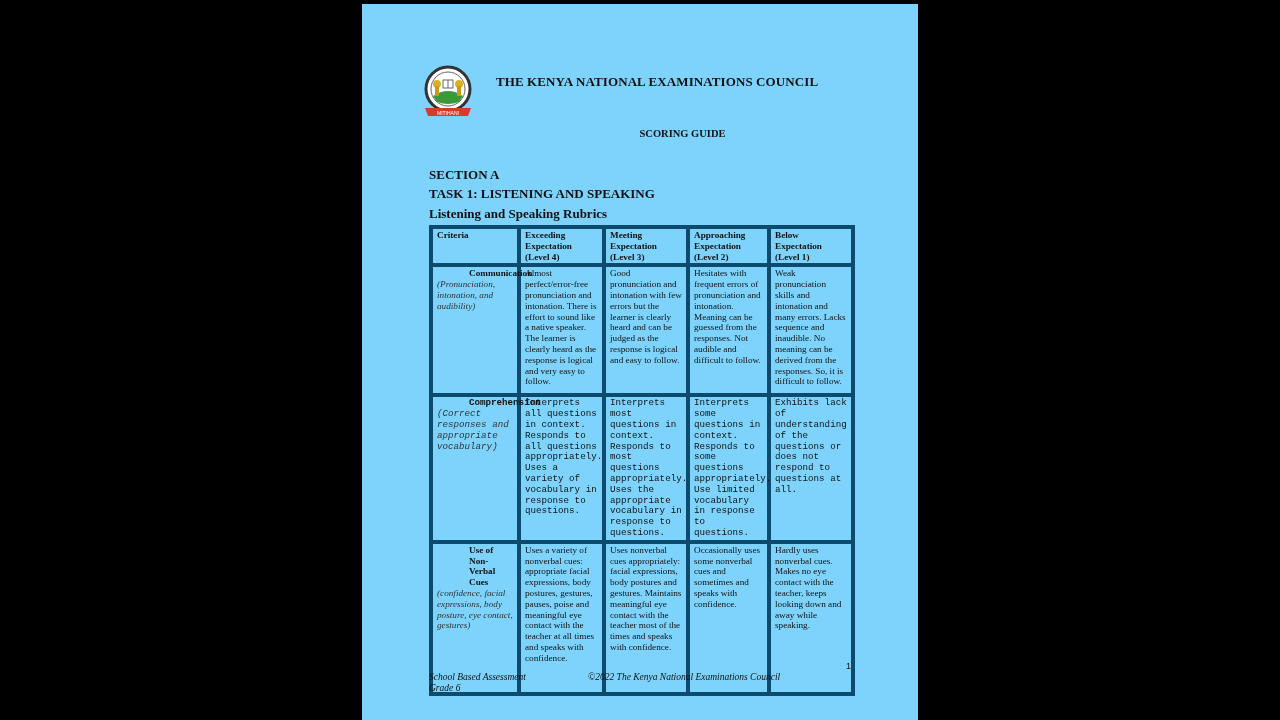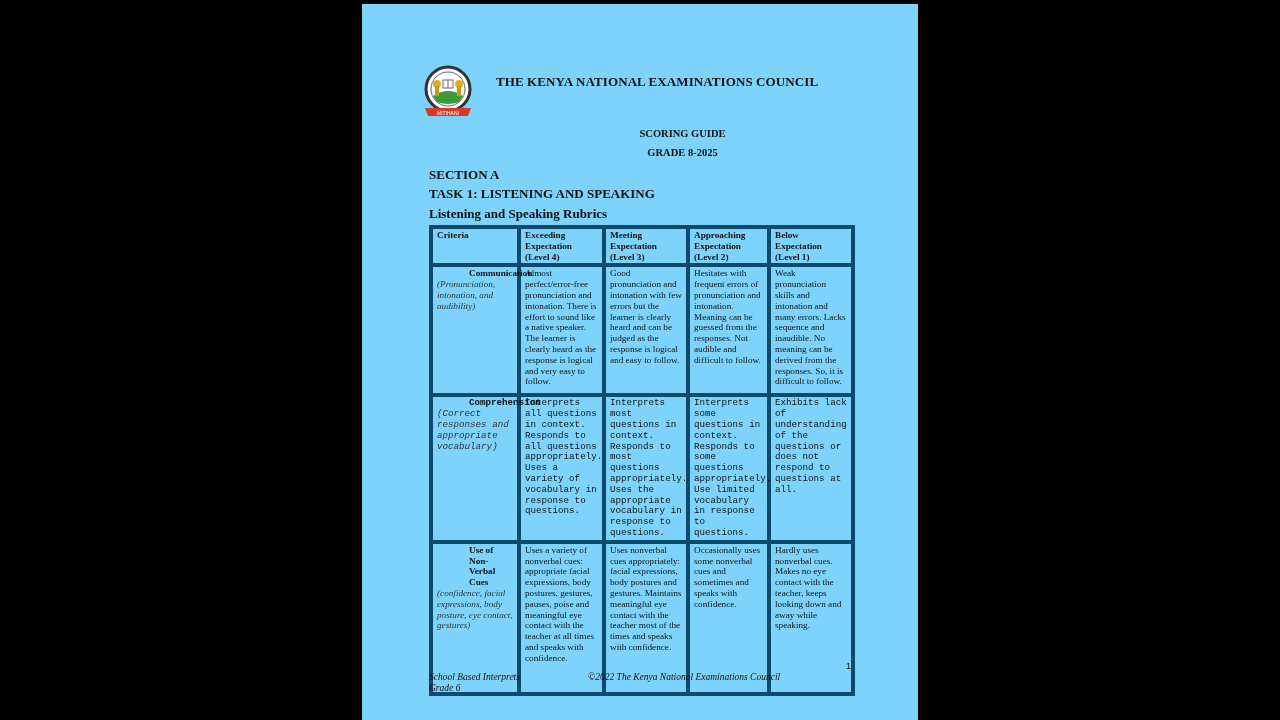--- a/index.html
+++ b/index.html
@@ -33,21 +33,20 @@
       <circle cx="40" cy="20" r="4" fill="#d8b020"></circle>
       <rect x="16" y="22" width="4" height="10" fill="#c99a18"></rect>
       <rect x="38" y="22" width="4" height="10" fill="#c99a18"></rect>
       <path d="M6 44 L52 44 L49 52 L9 52 Z" fill="#d83a2a"></path>
       <text x="29" y="50.5" font-size="5" fill="#fff" text-anchor="middle" font-family="Liberation Sans, sans-serif">MITIHANI</text>
     </svg>
   </div>
   <div class="org">THE KENYA NATIONAL EXAMINATIONS COUNCIL</div>
 
   <div class="center" style="top:124px;">SCORING GUIDE</div>
-  <div class="center" style="top:143px;">GRADE 8-2025</div>
   <div class="h" style="top:163px;">SECTION A</div>
   <div class="h" style="top:182px;">TASK 1: LISTENING AND SPEAKING</div>
   <div class="h" style="top:202px;">Listening and Speaking Rubrics</div>
 
   <table>
     <colgroup>
       <col style="width:88px">
         <col style="width:85px">
         <col style="width:84px">
         <col style="width:81px">
@@ -89,17 +88,17 @@
       <td>Uses a variety of nonverbal cues: appropriate facial expressions, body postures, gestures, pauses, poise and meaningful eye contact with the teacher at all times and speaks with confidence.</td>
       <td>Uses nonverbal cues appropriately: facial expressions, body postures and gestures. Maintains meaningful eye contact with the teacher most of the times and speaks with confidence.</td>
       <td>Occasionally uses some nonverbal cues and sometimes and speaks with confidence.</td>
       <td>Hardly uses nonverbal cues. Makes no eye contact with the teacher, keeps looking down and away while speaking.</td>
     </tr>
   </tbody>
     </table>
 
   <div class="pnum">1</div>
   <div class="foot" style="left:67px;">
-    <div>School Based Interprets</div>
+    <div>School Based Assessment</div>
     <div>Grade 6</div>
   </div>
   <div class="foot" style="left:226px;">©2022 The Kenya National Examinations Council</div>
 </div>
 
 </body></html>

